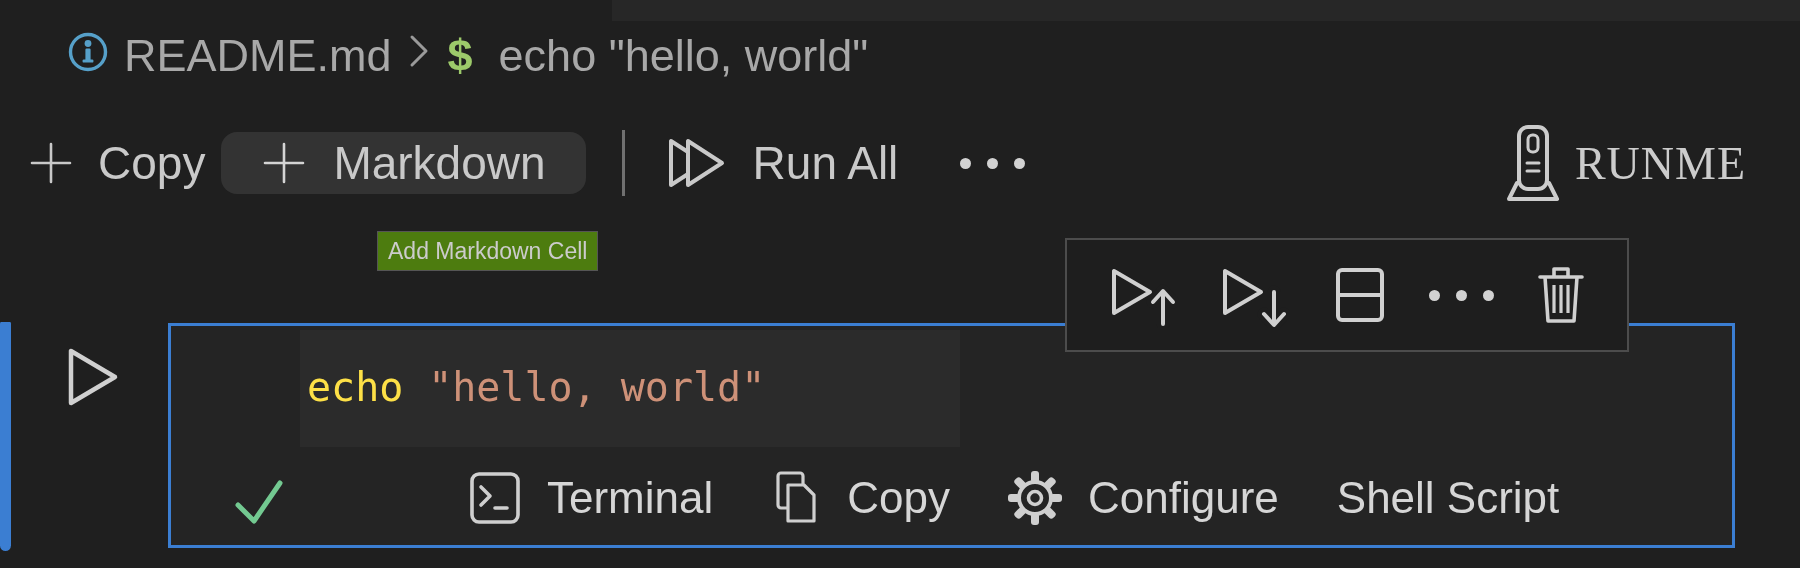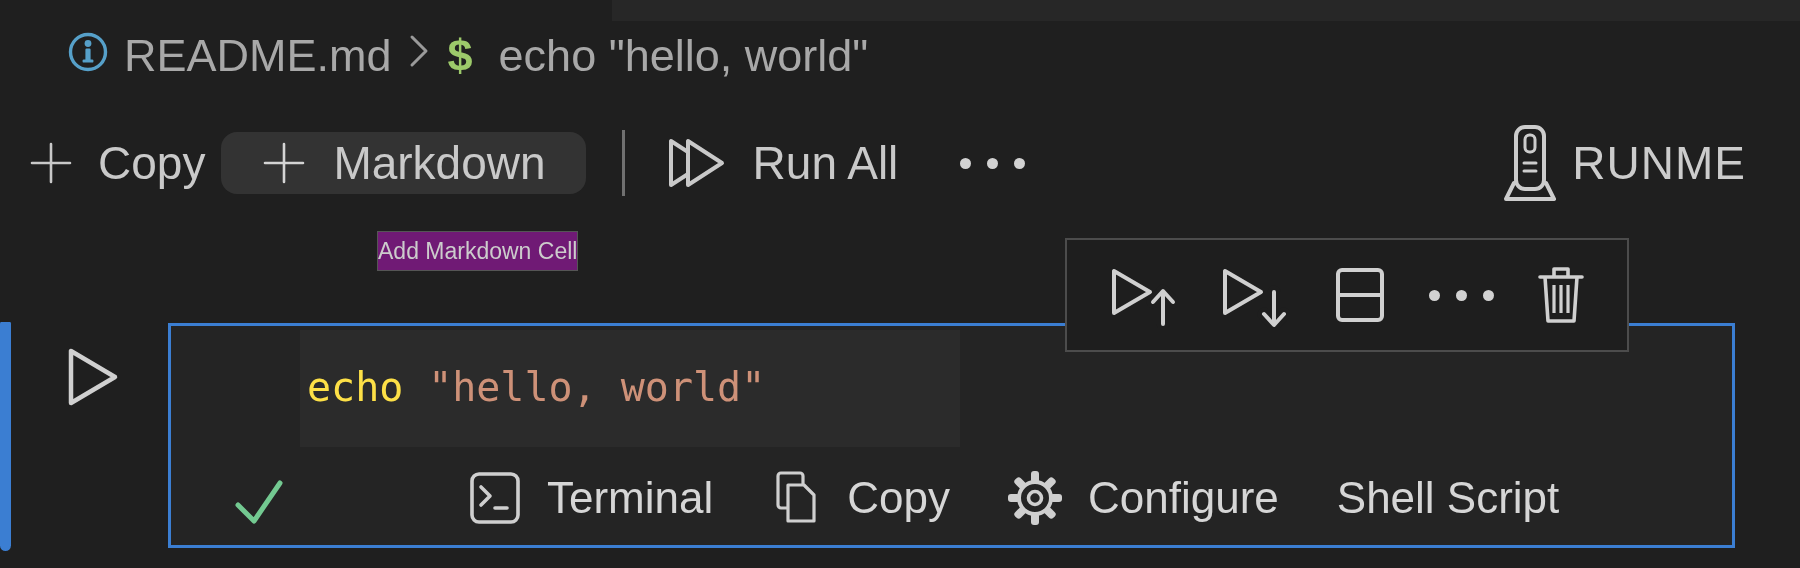--- a/index.html
+++ b/index.html
@@ -20,24 +20,24 @@
   .nb-toolbar{position:absolute;left:0;top:116px;width:1800px;height:94px;display:flex;align-items:center;padding-left:28px;box-sizing:border-box;font-size:46px;color:#c9c9c9;}
   .tb-btn{display:flex;align-items:center;background:none;border:none;color:#c9c9c9;font:inherit;padding:0;white-space:nowrap;}
   .tb-btn .ic{display:flex;}
   .code-btn{gap:24px;}
   .md-btn{gap:26px;background:#333333;border-radius:16px;height:62px;padding:0 40px;margin-left:16px;}
   .tb-sep{width:3px;height:66px;background:#707070;margin:0 34px 0 36px;}
   .runall-btn{gap:22px;margin-left:4px;}
   .dots-btn{margin-left:62px;}
   .dots{display:flex;gap:16px;align-items:center;}
   .dots i{width:11px;height:11px;border-radius:50%;background:#d2d2d2;}
-  .runme{display:flex;align-items:center;gap:12px;margin-left:auto;margin-right:48px;color:#cccccc;font-size:46px;letter-spacing:1px;background:none;border:none;font-family:Liberation Sans, sans-serif;}
-
-  
-  .tooltip{position:absolute;left:377px;top:231px;height:38px;display:flex;align-items:center;padding:0 0;background:#701a75;border:1px solid #555555;color:#cccccc;font-size:23px;white-space:nowrap;z-index:30;}
+  .runme{display:flex;align-items:center;gap:12px;margin-left:auto;margin-right:48px;color:#cccccc;font-size:46px;letter-spacing:1px;background:none;border:none;font-family:Liberation Serif, serif;}
+
+  
+  .tooltip{position:absolute;left:377px;top:231px;height:38px;display:flex;align-items:center;padding:0 10px;background:#4d7c0f;border:1px solid #555555;color:#cccccc;font-size:23px;white-space:nowrap;z-index:30;}
 
   
   .cell-toolbar{position:absolute;left:1065px;top:238px;width:564px;height:114px;background:#1e1e1e;border:2px solid #4c4c4c;box-sizing:border-box;display:flex;align-items:center;justify-content:space-evenly;z-index:20;color:#d0d0d0;}
   .ct-btn{background:none;border:none;padding:0;display:flex;align-items:center;color:#d0d0d0;}
 
   
   .focus-bar{position:absolute;left:0;top:322px;width:11px;height:229px;background:#3b7ed2;border-radius:2px 2px 8px 8px;}
   .run-cell{position:absolute;left:64px;top:344px;background:none;border:none;padding:0;color:#d0d0d0;}
 
   

